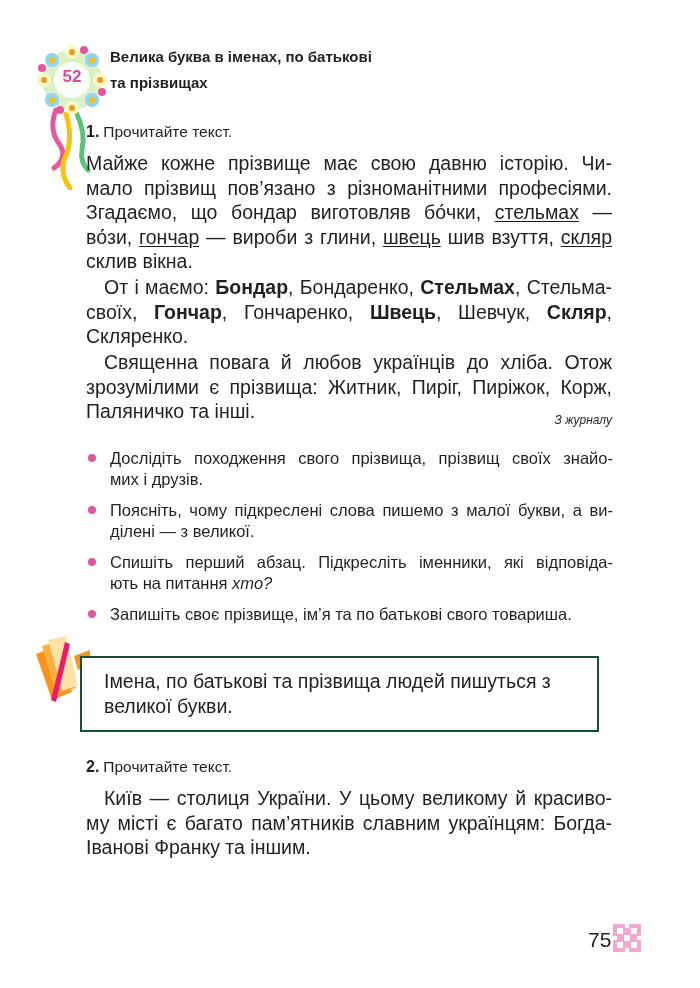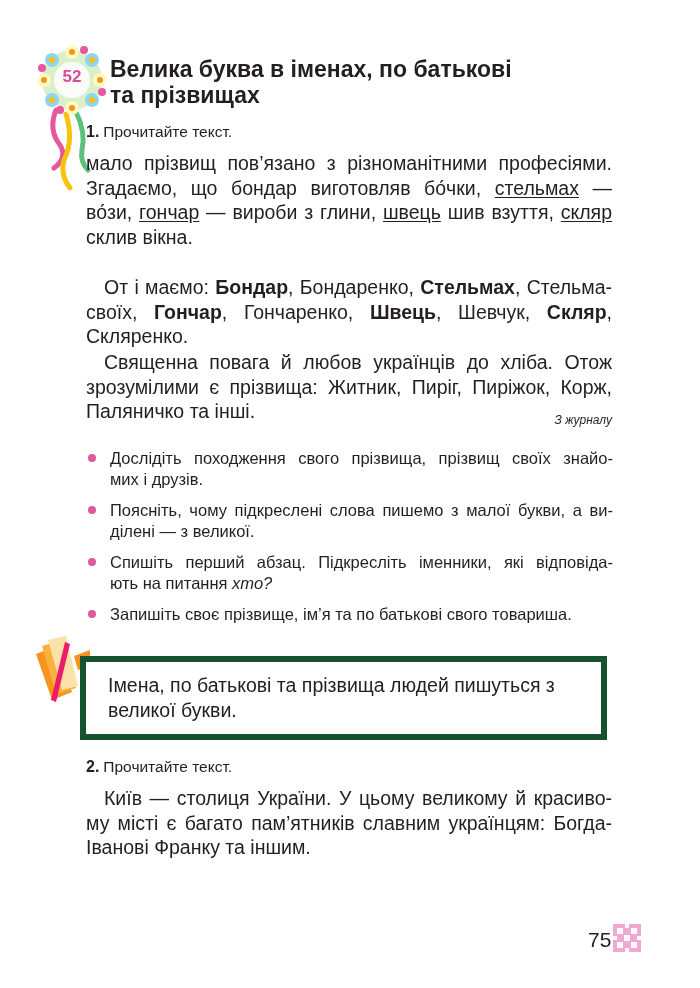--- a/index.html
+++ b/index.html
@@ -1,30 +1,30 @@
 <!DOCTYPE html>
 <html><head>
 <meta charset="utf-8">
 <style>
   html, body { margin:0; padding:0; }
   body { width:700px; height:988px; background:#ffffff; position:relative; overflow:hidden;
          font-family:"Liberation Sans", sans-serif; color:#231f20; }
   .abs { position:absolute; }
-  .title { left:110px; top:56px; font-size:23px; font-weight:bold; line-height:26px; width:470px; }
+  .title { left:110px; top:44px; font-size:15px; font-weight:bold; line-height:26px; width:470px; }
   .task { font-size:15.5px; line-height:20px; }
   .task b { font-weight:bold; font-size:16px; margin-right:4px; }
   .para { left:86px; width:526px; font-size:19.5px; line-height:24.5px; text-align:justify; }
   .line { display:block; white-space:nowrap; text-align:justify; text-align-last:justify; }
   .line.last { text-align-last:left; }
   u { text-decoration:underline; text-underline-offset:2px; }
   .source { right:88px; top:413px; font-style:italic; font-size:12px; }
   .bullets { left:88px; top:448px; width:525px; font-size:16.5px; line-height:21px; }
   .bullet { position:relative; padding-left:22px; margin-bottom:10px; }
   .bullet .dot { position:absolute; left:0; top:6px; width:8px; height:8px; border-radius:50%; background:#e0589e; }
-  .rule-box { left:80px; top:656px; width:515px; height:72px; border:6px solid #14532d; background:#fff; }
+  .rule-box { left:80px; top:656px; width:515px; height:72px; border:2px solid #14532d; background:#fff; }
   .rule-text { position:absolute; left:22px; top:11px; font-size:19.5px; line-height:24.5px; width:480px; }
   .page-num { left:588px; top:928px; font-size:21px; }
 </style>
 </head>
 <body>
 
 <div class="abs" style="left:34px; top:40px; width:76px; height:150px;">
   <svg width="76" height="150" viewBox="0 0 76 150">
     <path d="M22 70 Q14 90 26 105 Q34 118 20 128" stroke="#e8579d" stroke-width="5" fill="none" stroke-linecap="round"></path>
     <path d="M32 74 Q40 100 30 120 Q26 135 36 148" stroke="#f9c20f" stroke-width="5" fill="none" stroke-linecap="round"></path>
@@ -60,20 +60,21 @@
 <div class="abs title">
   <div>Велика буква в іменах, по батькові</div>
   <div>та прізвищах</div>
 </div>
 
 <div class="abs task" style="left:86px; top:122px;">
   <b>1.</b><span>Прочитайте текст.</span>
 </div>
 
 <div class="abs para" style="top:151px;">
+  <span class="line" style="padding-left:0;">Майже кожне прізвище має свою давню історію. Чи-</span>
   <span class="line">мало прізвищ пов’язано з різноманітними професіями.</span>
   <span class="line"><span>Згадаємо, що бондар виготовляв бо́чки,</span> <u>стельмах</u><span> —</span></span>
   <span class="line"><span>во́зи,</span> <u>гончар</u><span> — вироби з глини,</span> <u>швець</u><span> шив взуття,</span> <u>скляр</u></span>
   <span class="line last">склив вікна.</span>
 </div>
 
 <div class="abs para" style="top:275px;">
   <span class="line"><span style="padding-left:18px">От і маємо: </span><b>Бондар</b><span>, Бондаренко, </span><b>Стельмах</b><span>, Стельма-</span></span>
   <span class="line"><span>своїх, </span><b>Гончар</b><span>, Гончаренко, </span><b>Швець</b><span>, Шевчук, </span><b>Скляр</b><span>,</span></span>
   <span class="line last">Скляренко.</span>

